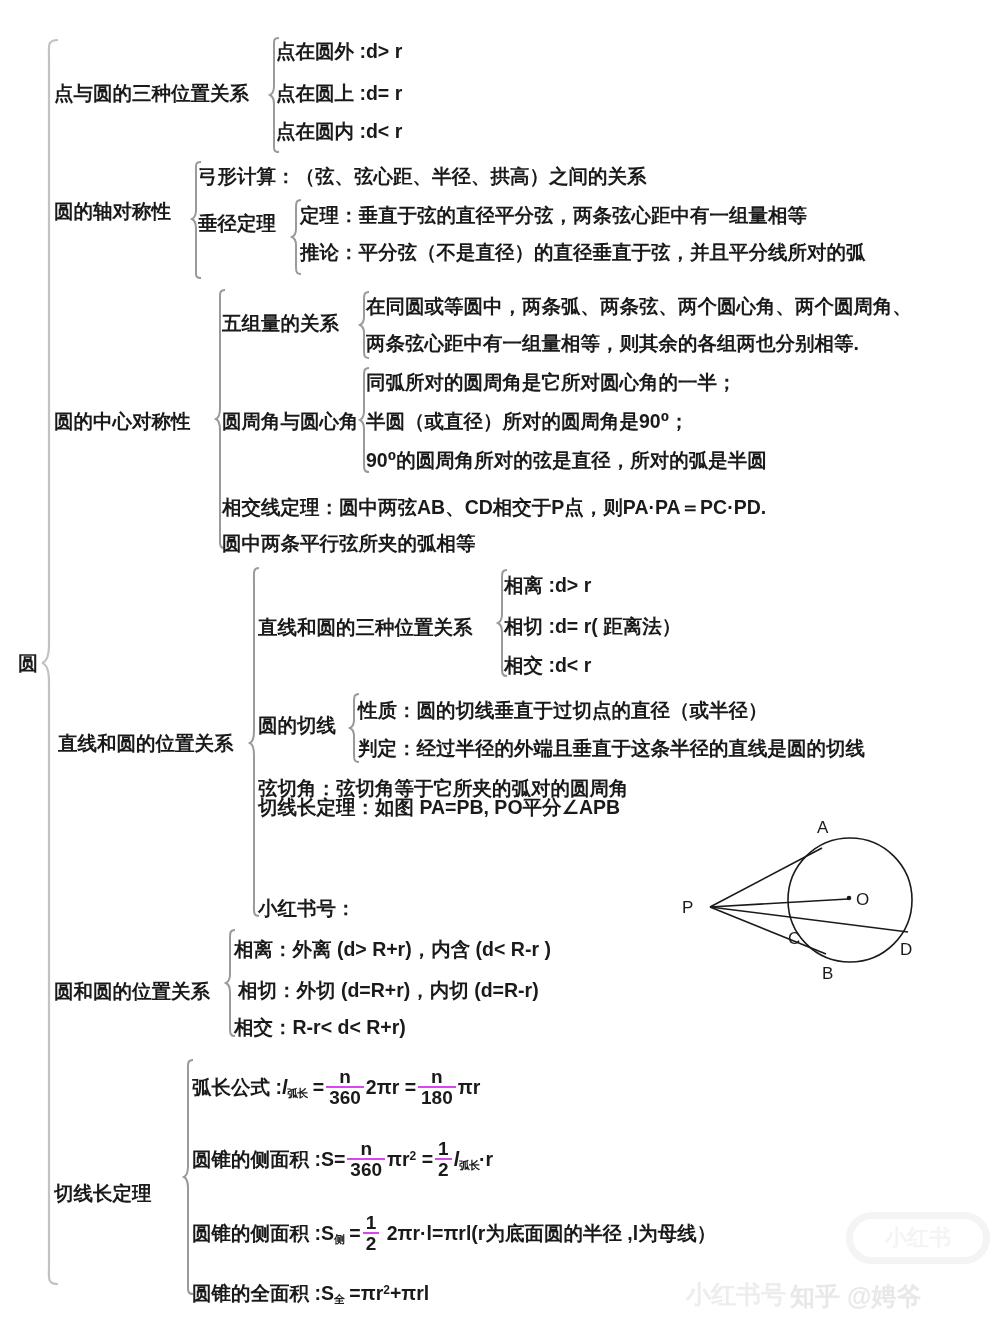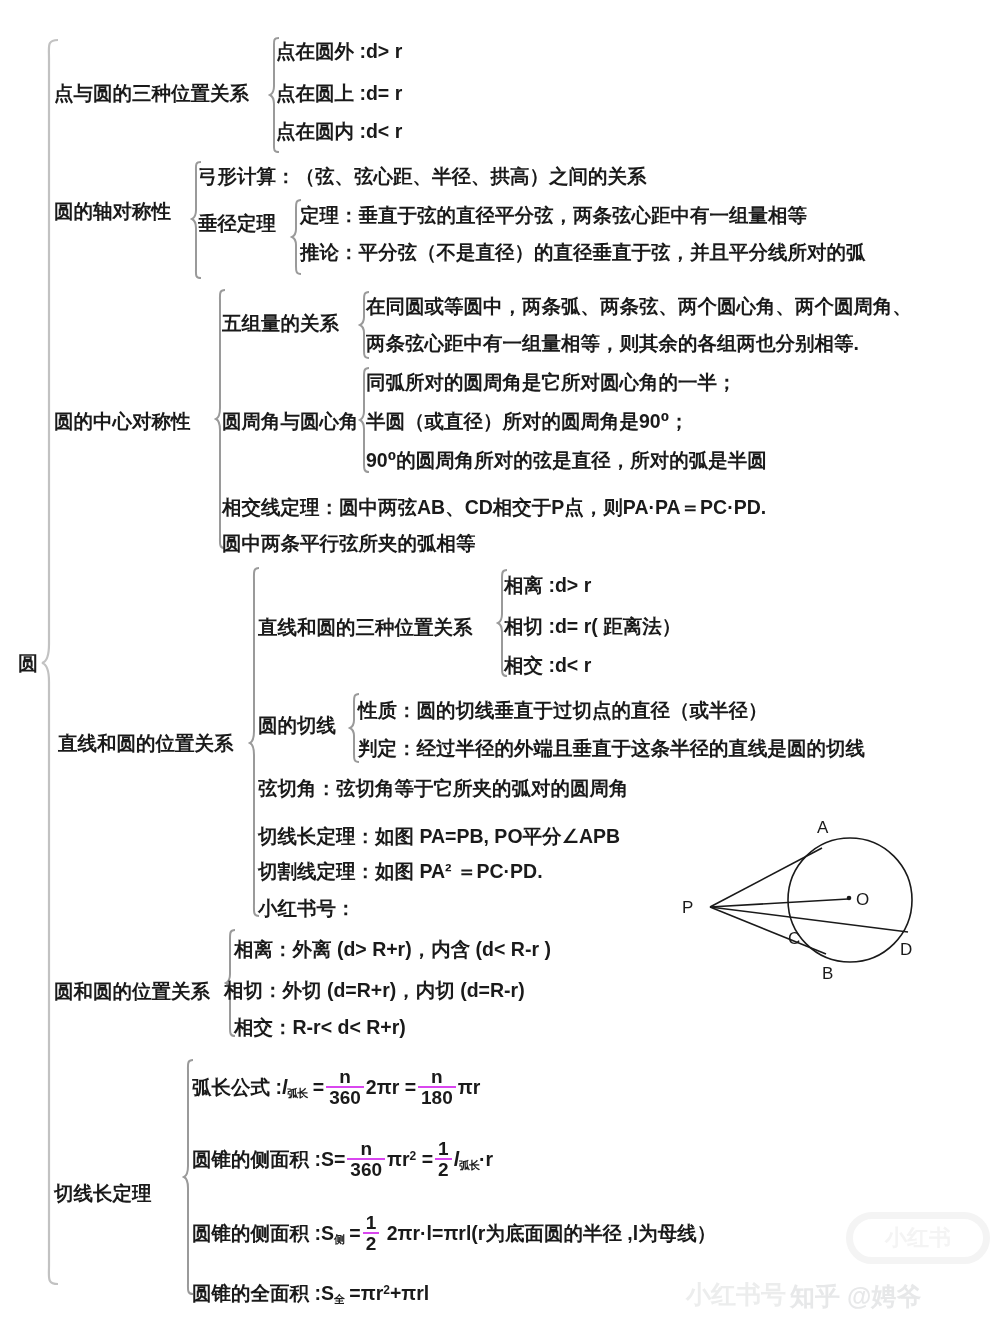--- a/index.html
+++ b/index.html
@@ -153,31 +153,28 @@
   <div class="t s19" style="left:258px;top:614px;">直线和圆的三种位置关系</div>
   <div class="t s19" style="left:504px;top:572px;">相离 :d&gt; r</div>
   <div class="t s19" style="left:504px;top:613px;">相切 :d= r( 距离法）</div>
   <div class="t s19" style="left:504px;top:652px;">相交 :d&lt; r</div>
 
   <div class="t s19" style="left:258px;top:712px;">圆的切线</div>
   <div class="t s19" style="left:358px;top:697px;">性质：圆的切线垂直于过切点的直径（或半径）</div>
   <div class="t s19" style="left:358px;top:735px;">判定：经过半径的外端且垂直于这条半径的直线是圆的切线</div>
 
   <div class="t s19" style="left:258px;top:775px;">弦切角：弦切角等于它所夹的弧对的圆周角</div>
-  <div class="t s19" style="left:258px;top:823px;text-align:right;">切线长定理：如图 PA=PB, PO平分∠APB</div>
-
-  <div class="t s19" style="left:258px;top:858px;">
-    <span>切割线定理：如图 PA² ＝PC·PD.</span>
-  </div>
+  <div class="t s19" style="left:258px;top:794px;text-align:right;">切线长定理：如图 PA=PB, PO平分∠APB</div>
+
 
   <div class="t s19" style="left:258px;top:895px;">小红书号：</div>
 
   <div class="t s19" style="left:54px;top:978px;">圆和圆的位置关系</div>
   <div class="t s19" style="left:234px;top:936px;">相离：外离 (d&gt; R+r)，内含 (d&lt; R-r )</div>
-  <div class="t s19" style="left:224px;top:977px;">相切：外切 (d=R+r)，内切 (d=R-r)</div>
+  <div class="t s19" style="left:238px;top:977px;">相切：外切 (d=R+r)，内切 (d=R-r)</div>
   <div class="t s19" style="left:234px;top:1014px;">相交：R-r&lt; d&lt; R+r)</div>
 
   <div class="t s19" style="left:54px;top:1180px;">切线长定理</div>
 
   <div class="t s19" style="left:192px;top:1068px;">
     <span>弧长公式 :</span><span class="mi">l</span><span class="sub">弧长</span>
     <span>=</span><span class="frac"><span class="num">n</span><span class="den">360</span></span><span>2πr</span>
     <span>=</span><span class="frac"><span class="num">n</span><span class="den">180</span></span><span>πr</span>
   </div>
 

